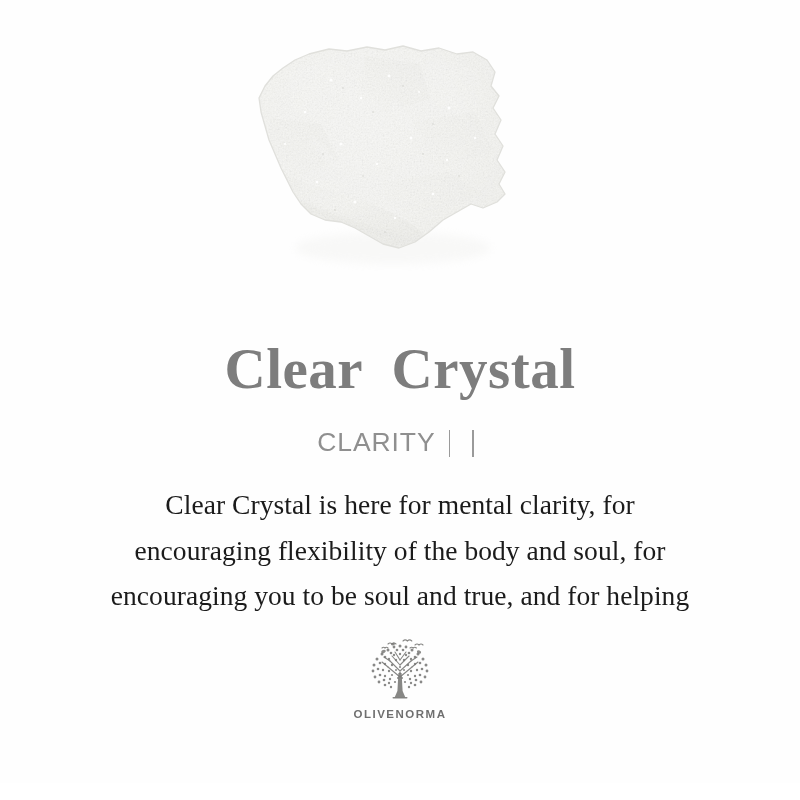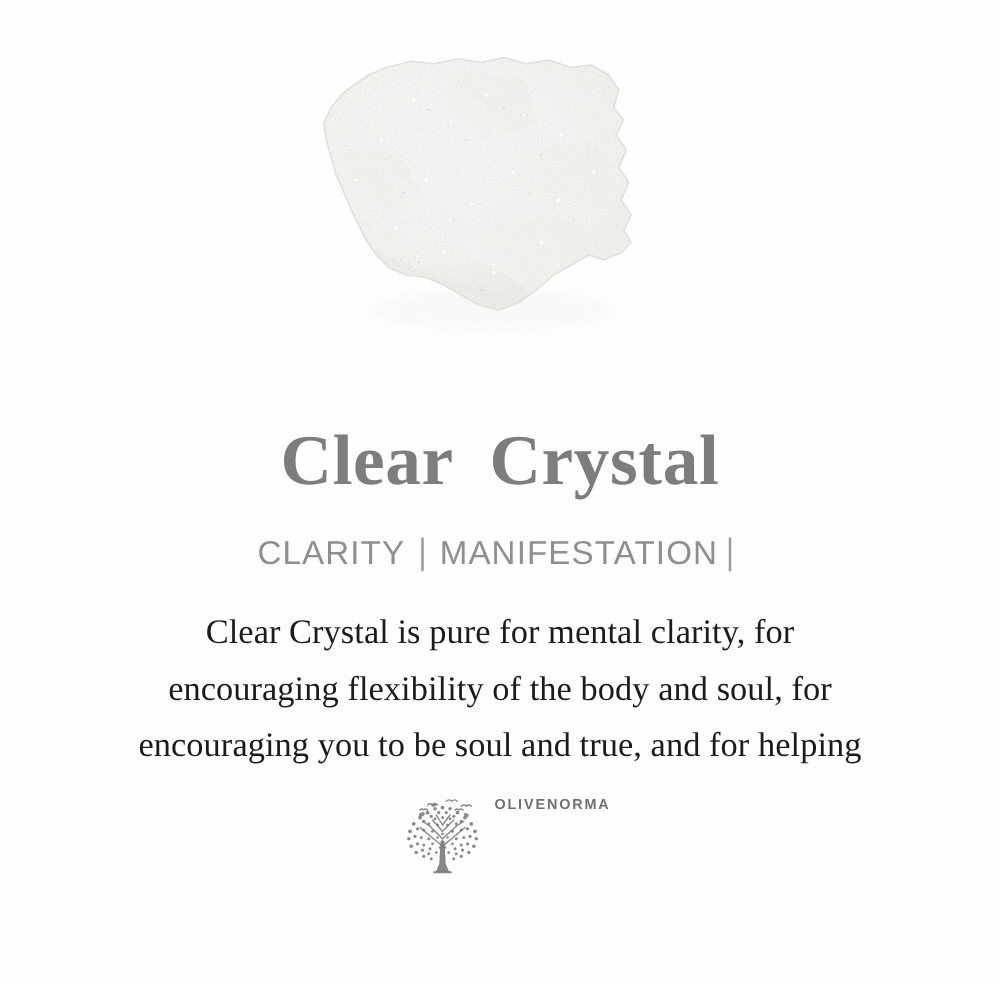--- a/index.html
+++ b/index.html
@@ -98,22 +98,22 @@
   }
   .description .dline {
     display: block;
     white-space: nowrap;
   }
 
   
   .logo {
     margin-top: 18px;
     display: flex;
-    flex-direction: row;
-    align-items: flex-start;
+    flex-direction: column;
+    align-items: center;
     justify-content: flex-start;
   }
   .logo-mark {
     width: 84px;
     height: 70px;
   }
   .logo-mark svg { display: block; width: 100%; height: 100%; }
   .logo-text {
     margin-top: 2px;
     font-size: 11.5px;
@@ -250,26 +250,25 @@
                  L22,44 L30,34 L40,26 Z" fill="none" stroke="#e0e0dc" stroke-width="1.3" stroke-linejoin="round"></path>
       </svg>
     </div>
   </div>
 
   <h1 class="title">Clear  Crystal</h1>
 
   <div class="keywords">
     <span class="kw">CLARITY</span>
     <span class="sep"></span>
-    <span class="kw">MANIFESTATION</span>
     <span class="sep tight"></span>
   </div>
 
   <div class="description">
-    <span class="dline">Clear Crystal is pure for mental clarity, for</span>
+    <span class="dline">Clear Crystal is here for mental clarity, for</span>
     <span class="dline">encouraging flexibility of the body and soul, for</span>
     <span class="dline">encouraging you to be soul and true, and for helping</span>
   </div>
 
   <div class="logo">
     <div class="logo-mark">
       <svg viewBox="0 0 84 70" xmlns="http://www.w3.org/2000/svg" aria-hidden="true">
         <g fill="#7a7a78">
 
           <path d="M40.4,36 L43.6,36 L44.6,54 L47.4,60.5 L36.6,60.5 L39.4,54 Z" opacity="0.9"></path>

